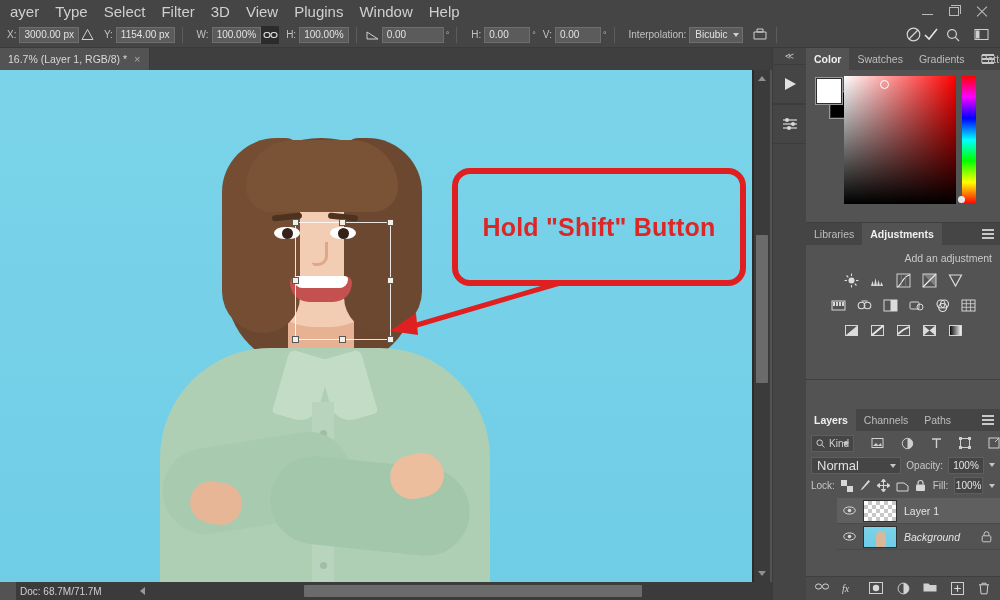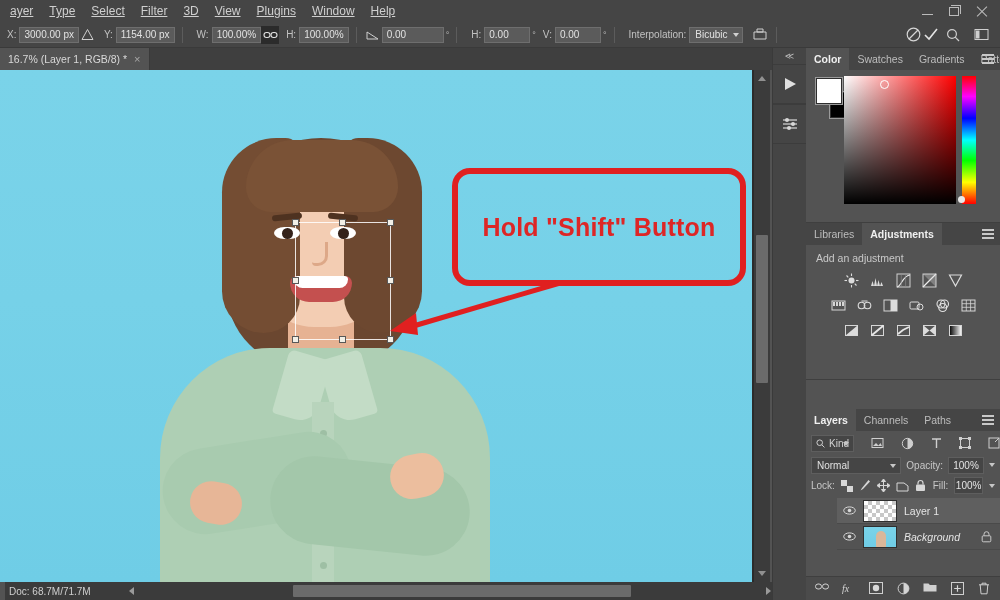--- a/index.html
+++ b/index.html
@@ -9,21 +9,21 @@
     font-family: "Liberation Sans", sans-serif;
     color: #d4d4d4; -webkit-font-smoothing: antialiased;
   }
   #app { position: relative; width: 1000px; height: 600px; }
 
   
   .menubar {
     position: absolute; left: 0; top: 0; width: 1000px; height: 22px;
     background: #454545; display: flex; align-items: center; padding-left: 2px;
   }
-  .menu-item { font-size: 12px; color: #cfcfcf; padding: 3px 8px; white-space: nowrap; text-decoration: underline; }
+  .menu-item { font-size: 15px; color: #cfcfcf; padding: 3px 8px; white-space: nowrap; }
   .win-btns { position: absolute; right: 4px; top: 0; height: 22px; display: flex; align-items: center; gap: 14px; padding-right: 8px; }
   .win-btn { width: 13px; height: 13px; position: relative; opacity: .85; }
   .win-btn i { position: absolute; background: #d0d0d0; }
   .wb-min i { left: 1px; top: 9px; width: 11px; height: 1px; }
   .wb-max i { left: 1px; top: 2px; width: 10px; height: 9px; background: none; border: 1px solid #d0d0d0; }
   .wb-max .wb-max2 { left: 3px; top: 0px; width: 10px; height: 9px; background: none; border: 1px solid #d0d0d0; border-bottom: none; border-left: none; }
   .wb-close i:first-child { left: 0px; top: 6px; width: 14px; height: 1px; transform: rotate(45deg); }
   .wb-close i:last-child { left: 0px; top: 6px; width: 14px; height: 1px; transform: rotate(-45deg); }
 
   
@@ -103,21 +103,21 @@
     border: 6px solid #e02020; border-radius: 18px; display: flex; align-items: center; justify-content: center; }
   .callout-text { color: #dd2626; font-size: 25px; font-weight: bold; letter-spacing: .2px; white-space: nowrap; }
   .arrow-svg { position: absolute; left: 380px; top: 205px; width: 190px; height: 70px; }
 
   
   .vscroll { position: absolute; left: 754px; top: 70px; width: 16px; height: 512px; background: #3b3b3b; }
   .vthumb { position: absolute; left: 2px; top: 165px; width: 12px; height: 148px; background: #6b6b6b; border-radius: 1px; }
   .v-arrow { position: absolute; left: 4px; width: 0; height: 0; border-left: 4px solid transparent; border-right: 4px solid transparent; }
   .v-up { top: 6px; border-bottom: 5px solid #909090; }
   .v-dn { bottom: 6px; border-top: 5px solid #909090; }
-  .hscroll { position: absolute; left: 5px; top: 582px; width: 770px; height: 18px; background: #3b3b3b; display: flex; align-items: flex-start; }
+  .hscroll { position: absolute; left: 16px; top: 582px; width: 770px; height: 18px; background: #3b3b3b; display: flex; align-items: flex-start; }
   .status { width: 118px; height: 18px; background: #3b3b3b; color: #cfcfcf; font-size: 10px; display: flex; align-items: center; padding-left: 4px; }
   .htrack { position: absolute; left: 120px; right: 16px; top: 3px; height: 12px; }
   .hthumb { position: absolute; left: 168px; width: 338px; height: 12px; background: #6b6b6b; border-radius: 1px; }
   .h-arrow { position: absolute; top: 5px; width: 0; height: 0; border-top: 4px solid transparent; border-bottom: 4px solid transparent; }
   .h-l { left: 124px; border-right: 5px solid #9a9a9a; }
   .h-r { right: 4px; border-left: 5px solid #9a9a9a; }
 
   
   .icondock { position: absolute; left: 772px; top: 48px; width: 34px; height: 552px; background: #454545; border-left: 1px solid #3a3a3a; }
   .dock-collapse { height: 16px; display: flex; align-items: center; justify-content: center; color: #bdbdbd; font-size: 9px; }
@@ -138,33 +138,33 @@
   .color-field { position: absolute; left: 38px; top: 6px; width: 112px; height: 128px;
     background:
       linear-gradient(to bottom, rgba(0,0,0,0) 0%, #000 100%),
       linear-gradient(to right, #ffffff 0%, #ff0000 100%); }
   .cf-marker { position: absolute; left: 36px; top: 4px; width: 9px; height: 9px; border: 1px solid #fff; border-radius: 50%; }
   .hue-strip { position: absolute; left: 156px; top: 6px; width: 14px; height: 128px;
     background: linear-gradient(to bottom, #ff0000 0%, #ff00ff 16%, #0000ff 33%, #00ffff 50%, #00ff00 66%, #ffff00 83%, #ff0000 100%); }
   .hue-marker { position: absolute; left: 152px; top: 126px; width: 7px; height: 7px; background: #e8e8e8; border-radius: 50%; }
 
   
-  .adjbody { height: 134px; padding: 6px 8px; }
+  .adjbody { height: 134px; padding: 6px 8px; text-align: right; }
   .adj-label { font-size: 10.5px; color: #c9c9c9; margin: 1px 0 8px 2px; }
   .adj-row { display: flex; justify-content: center; gap: 10px; margin-bottom: 9px; }
   .adj-ico { width: 16px; height: 16px; display: flex; align-items: center; justify-content: center; }
 
   
   .layers-panel { position: absolute; left: 0; top: 361px; width: 194px; height: 191px; background: #535353; }
   .filter-row { height: 24px; display: flex; align-items: center; padding: 0 5px; gap: 17px; }
   .kind-box { background: #454545; border: 1px solid #5e5e5e; height: 17px; width: 76px; display: flex; align-items: center; gap: 4px; padding: 0 4px; font-size: 10px; color: #d2d2d2; position: relative; }
   .kind-box .caret { position: absolute; right: 4px; top: 6px; border-left: 3px solid transparent; border-right: 3px solid transparent; border-top: 4px solid #c7c7c7; }
   .fico { width: 15px; height: 15px; display: flex; align-items: center; justify-content: center; color: #cecece; }
   .blend-row { height: 20px; display: flex; align-items: center; padding: 0 5px; gap: 5px; }
-  .blend-box { background: #454545; border: 1px solid #5e5e5e; height: 17px; flex: 1; display: flex; align-items: center; padding: 0 14px 0 5px; font-size: 10px; color: #e0e0e0; position: relative; }
+  .blend-box { background: #454545; border: 1px solid #5e5e5e; height: 17px; flex: 1; display: flex; align-items: flex-end; padding: 0 14px 0 5px; font-size: 13px; color: #e0e0e0; position: relative; }
   .blend-box .caret { position: absolute; right: 4px; top: 6px; border-left: 3px solid transparent; border-right: 3px solid transparent; border-top: 4px solid #c7c7c7; }
   .mini-label { font-size: 10px; color: #c7c7c7; }
   .mini-val { background: #454545; border: 1px solid #5e5e5e; height: 17px; width: 36px; font-size: 10px; color: #e3e3e3; display: flex; align-items: center; justify-content: center; }
   .mini-caret { border-left: 3px solid transparent; border-right: 3px solid transparent; border-top: 4px solid #c7c7c7; }
   .lock-row { height: 21px; display: flex; align-items: center; padding: 0 5px; gap: 6px; }
   .layer-list { margin-top: 2px; margin-left: 31px; }
   .layer-row { height: 26px; display: flex; align-items: center; gap: 7px; padding: 0 6px; border-bottom: 1px solid #4a4a4a; }
   .layer-row.selected { background: #5f5f5f; }
   .eye-ico { width: 13px; display: flex; justify-content: center; }
   .thumb { width: 34px; height: 22px; border: 1px solid #2f2f2f; background-size: 8px 8px;

